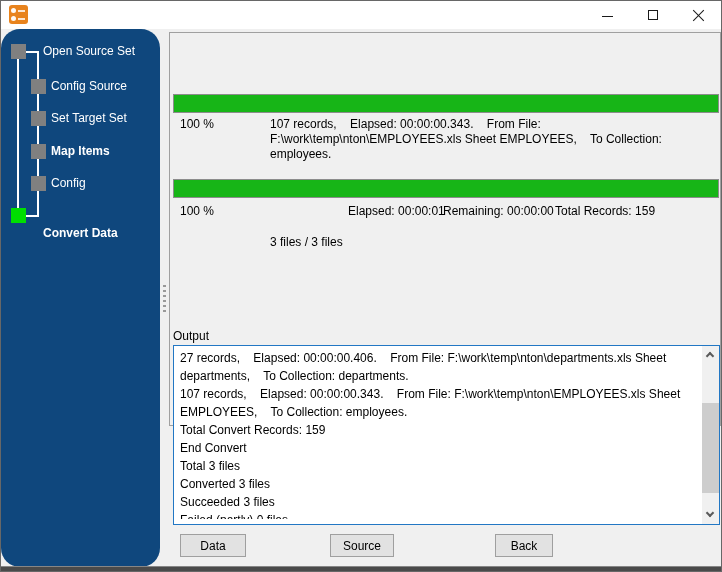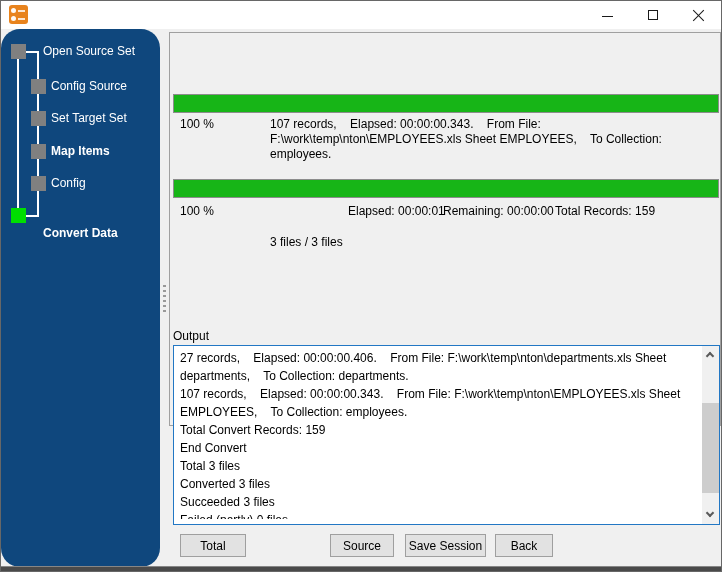--- a/index.html
+++ b/index.html
@@ -158,21 +158,20 @@
         <div class="sb-btn sb-up">
           <span class="chev chev-up"></span>
         </div>
         <div class="sb-thumb"></div>
         <div class="sb-btn sb-down">
           <span class="chev chev-down"></span>
         </div>
       </div>
     </div>
 
-    <button class="btn btn-back">Total</button>
+    <button class="btn btn-back">Data</button>
     <button class="btn btn-stop disabled" disabled="">Stop</button>
     <button class="btn btn-close">Source</button>
-    <button class="btn btn-save">Save Session</button>
     <button class="btn btn-view">Back</button>
   </div>
 
   <div class="bottom-strip"></div>
 </div>
 
 </body></html>

